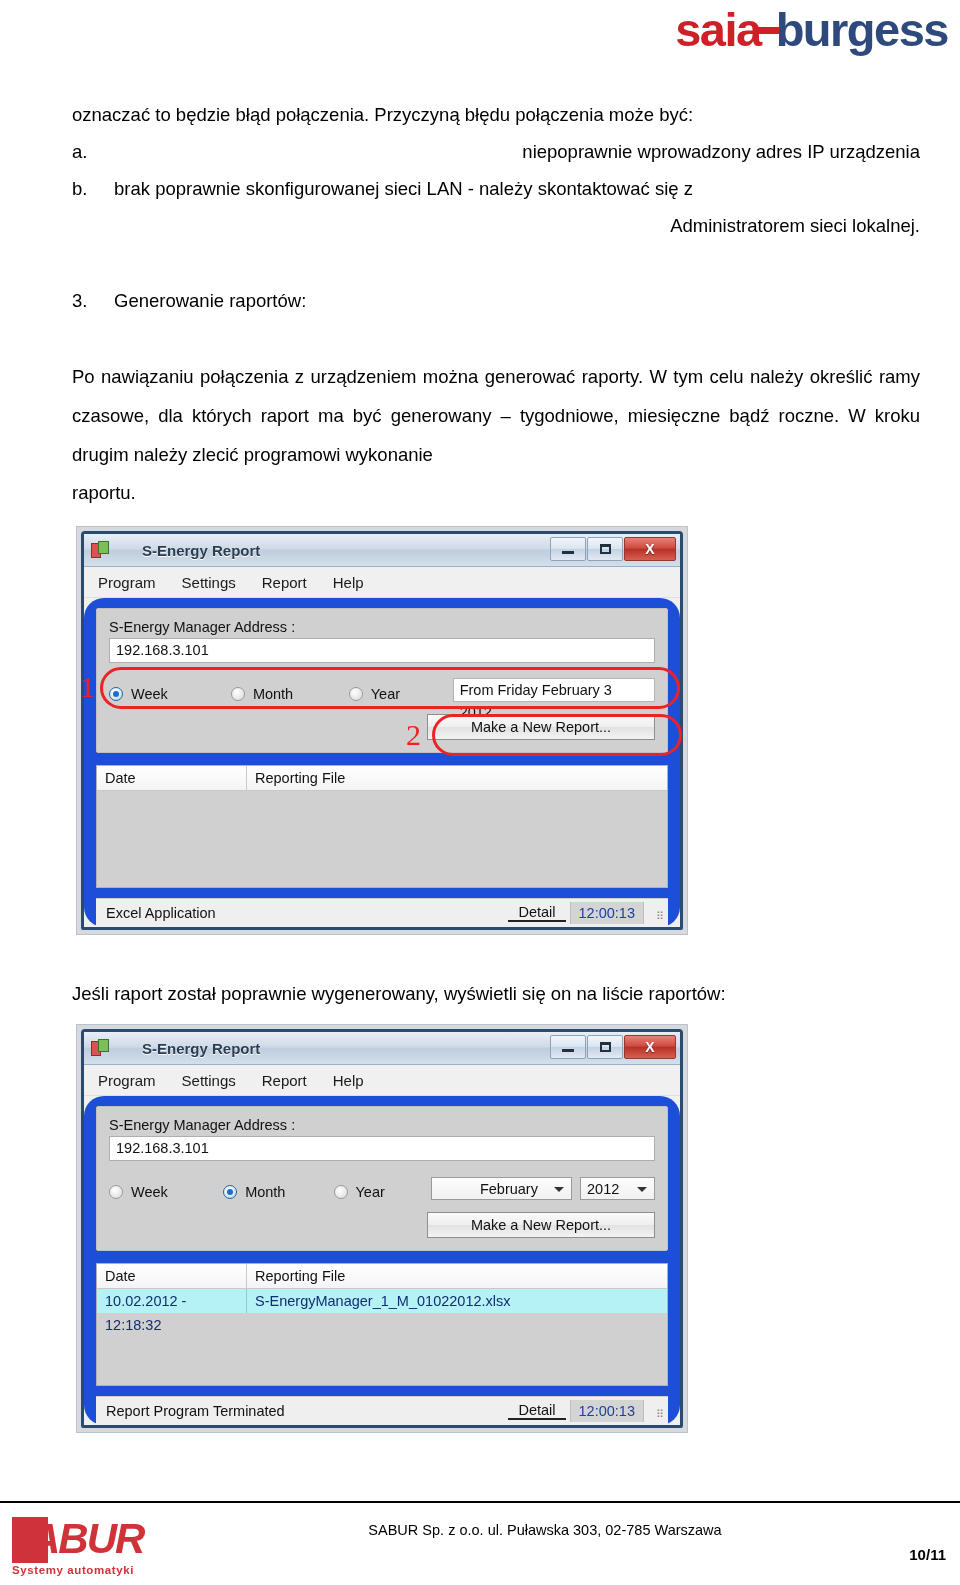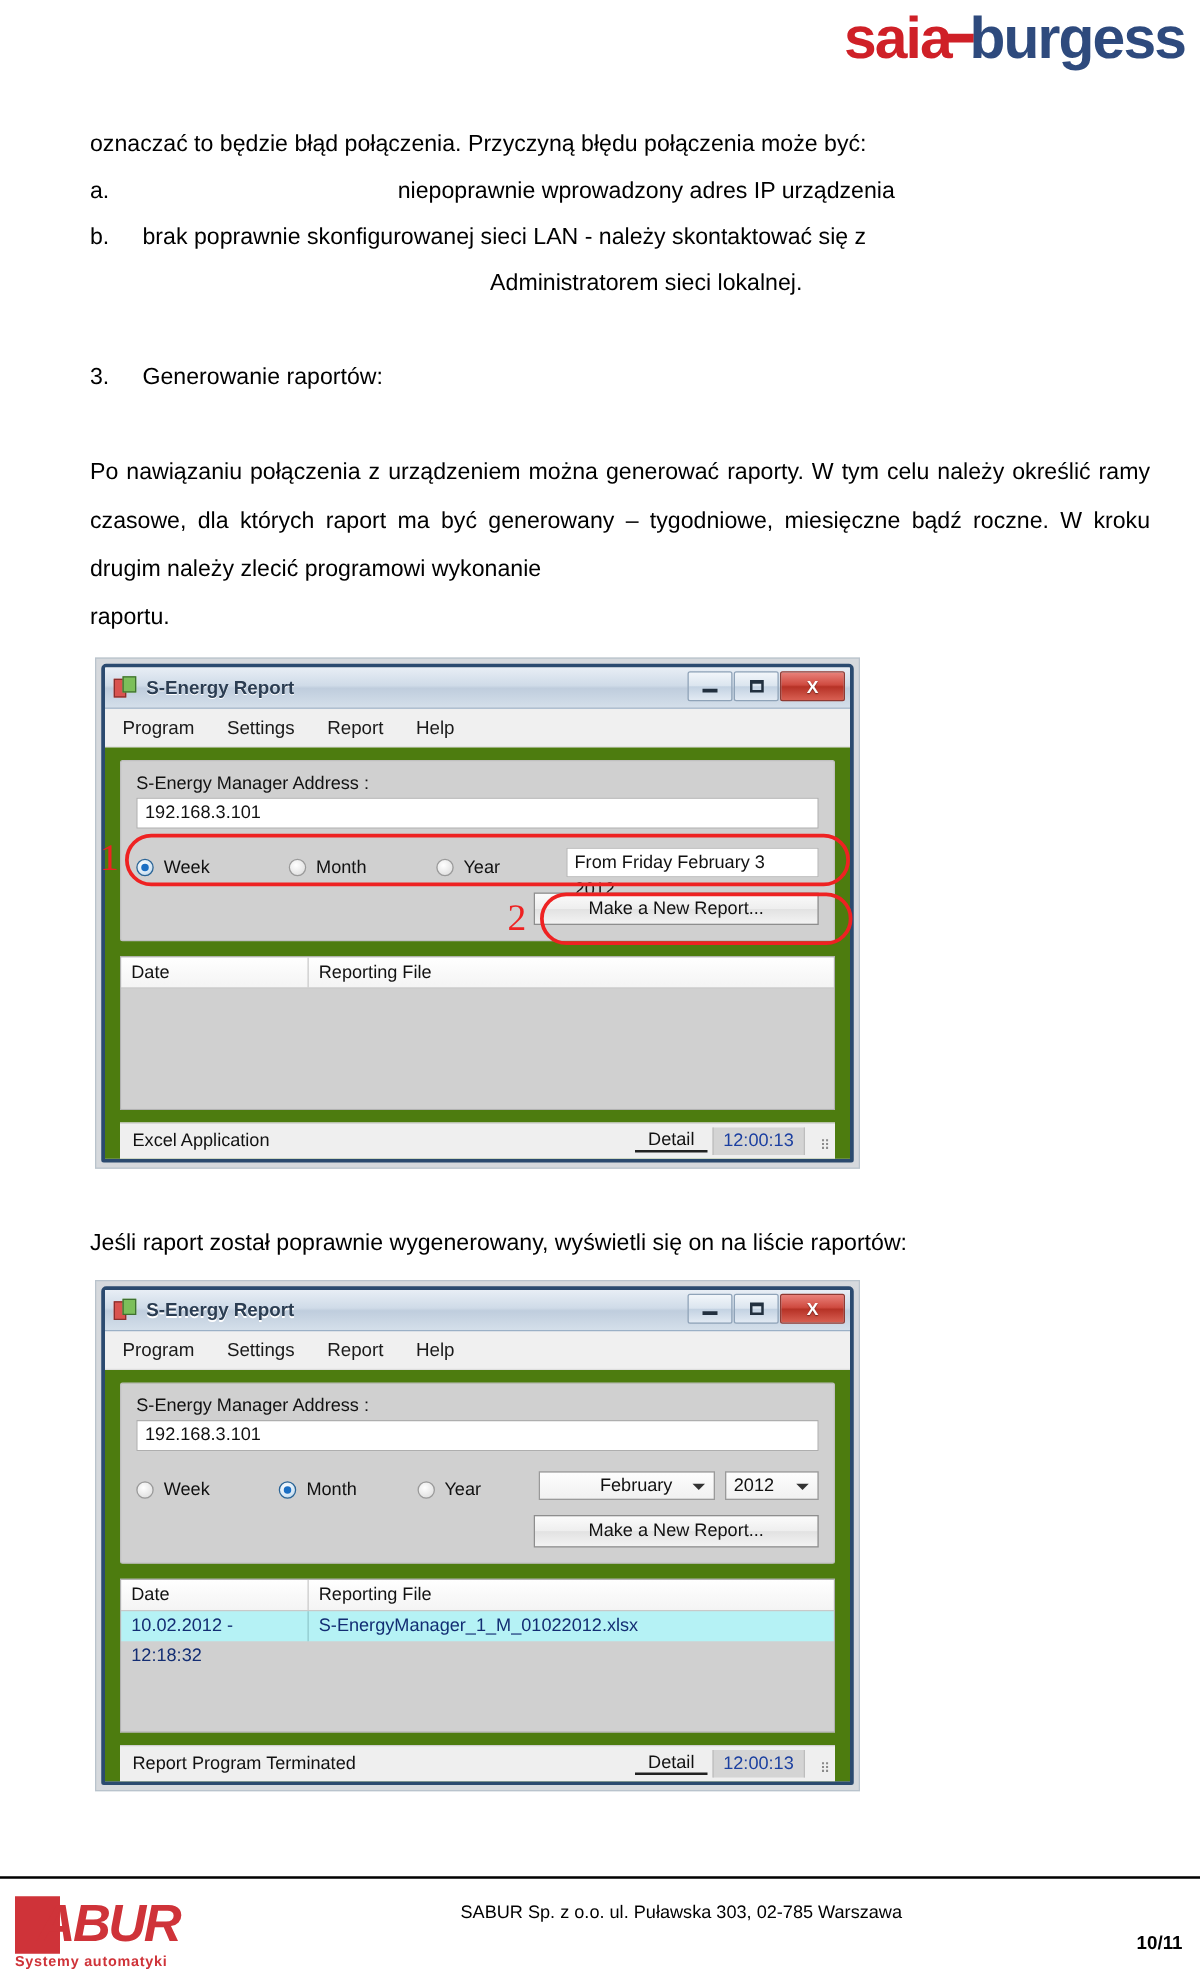--- a/index.html
+++ b/index.html
@@ -58,21 +58,21 @@
   .list-row {
     display: flex;
     font-size: 18.5px;
     line-height: 37px;
   }
   .list-marker {
     width: 42px;
     flex: 0 0 42px;
   }
   .list-body { flex: 1 1 auto; text-align: justify; }
-  .list-body.nojust { text-align: center; }
+  .list-body.nojust { text-align: right; }
 
   .section-row {
     display: flex;
     font-size: 18.5px;
     line-height: 37px;
     margin-top: 38px;
   }
   .section-marker { width: 42px; flex: 0 0 42px; }
 
   .body-text {
@@ -104,20 +104,21 @@
     background: #f0f0f0;
     box-sizing: border-box;
   }
   .titlebar {
     height: 32px;
     background: linear-gradient(to bottom, #e8eef5 0%, #cfdbe8 45%, #bfcddd 52%, #d4dfea 100%);
     border-bottom: 1px solid #9bb0c6;
     position: relative;
     display: flex;
     align-items: center;
+    gap: 25px;
   }
   .title-icon {
     width: 18px; height: 18px;
     margin-left: 7px;
     position: relative;
     flex: 0 0 18px;
   }
   .title-icon .ic-a {
     position: absolute; left: 0; top: 2px;
     width: 10px; height: 15px;
@@ -180,21 +181,21 @@
     align-items: center;
     padding-left: 14px;
     border-bottom: 1px solid #dfdfdf;
   }
   .menuitem {
     font-size: 15px;
     color: #1a1a1a;
     margin-right: 26px;
   }
 
-  .client { background: #4d7c0f; padding: 10px 12px 0 12px; }
+  .client { background: #1d4ed8; padding: 10px 12px 0 12px; border-radius: 20px; }
 
   .groupbox {
     border: 1px solid #c0c0c0;
     border-radius: 2px;
     background: #d0d0d0;
     padding: 10px 12px 12px 12px;
     position: relative;
   }
   .fieldlabel { font-size: 14.5px; color: #111; margin-bottom: 3px; }
   .textbox {

